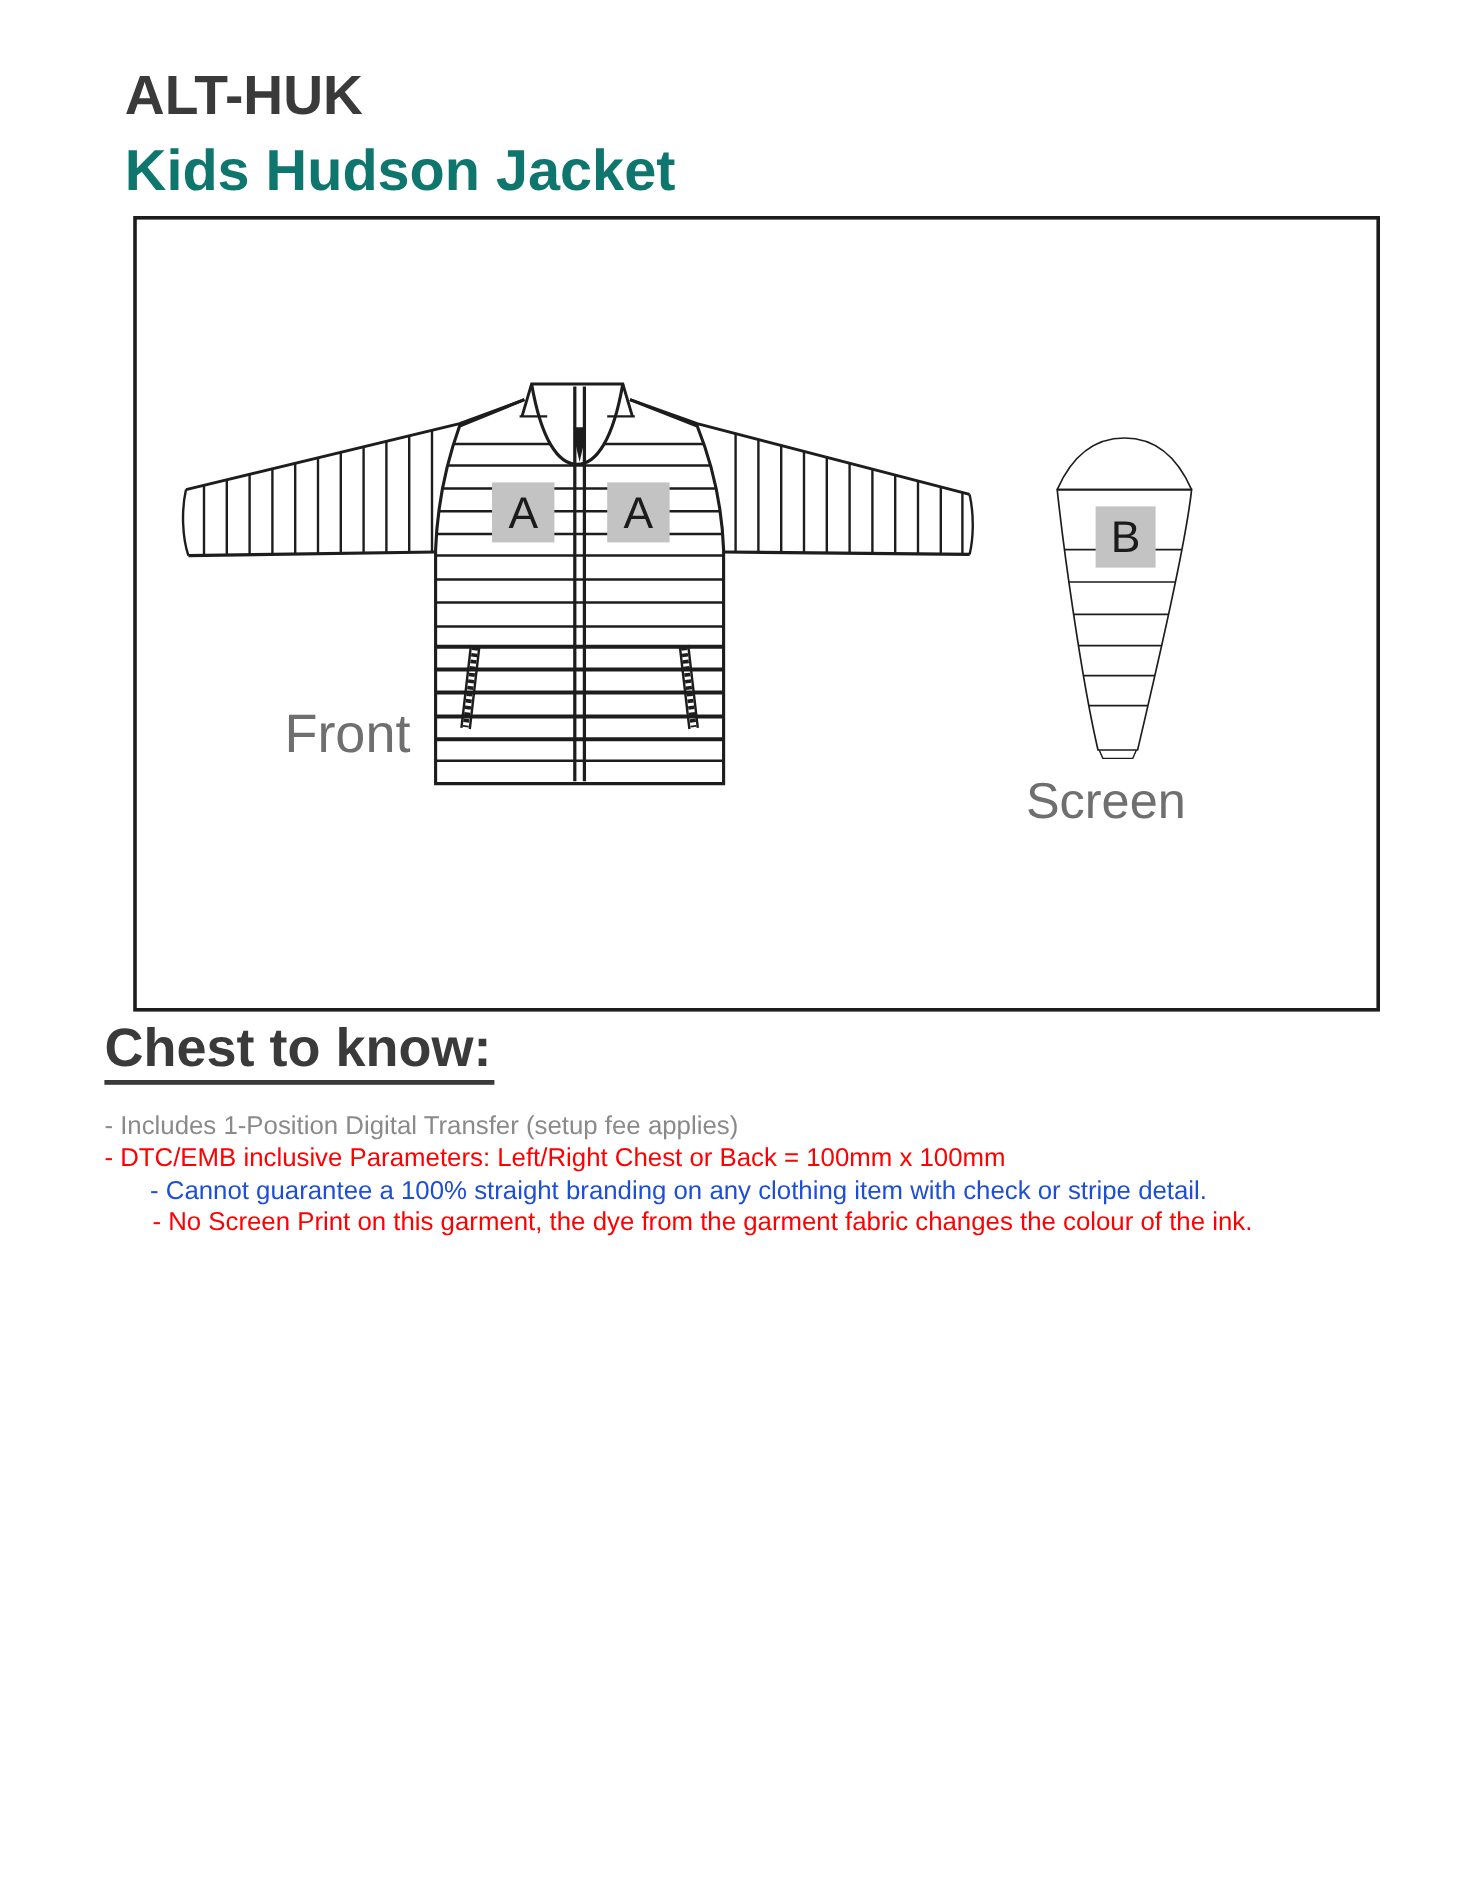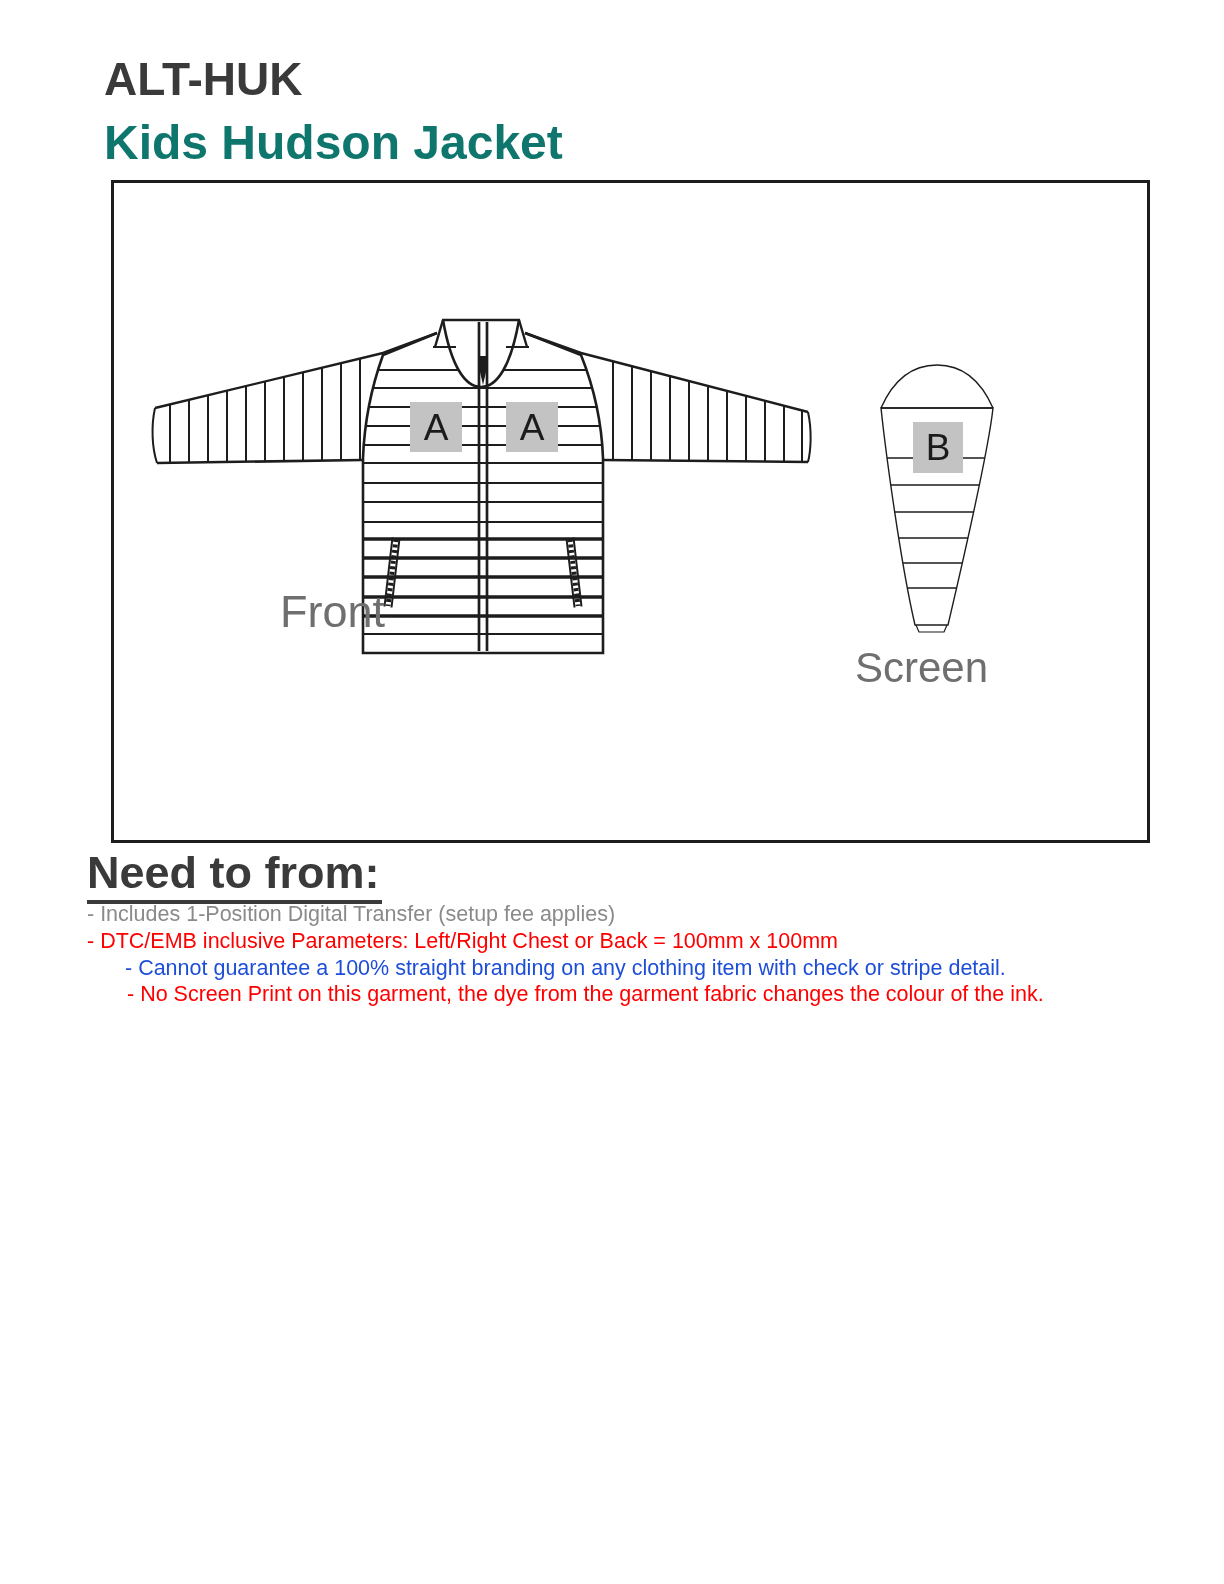--- a/index.html
+++ b/index.html
@@ -27,21 +27,21 @@
     position:absolute;background:#c3c3c3;color:#1b1b1b;
     display:flex;align-items:center;justify-content:center;
     font-size:37px;line-height:1;
   }
   .marker-a1{left:296px;top:219px;width:52px;height:50px;}
   .marker-a2{left:392px;top:219px;width:52px;height:50px;}
   .marker-b{left:799px;top:239px;width:50px;height:51px;}
   .view-label{
     position:absolute;color:#6f6f6f;line-height:1;font-weight:normal;
   }
-  .label-front{left:123px;top:406px;font-size:45px;margin-left:43px;}
+  .label-front{left:123px;top:406px;font-size:45px;}
   .label-sleeves{left:741px;top:464px;font-size:42px;}
   .ntk-heading{
     position:absolute;left:87px;top:850px;
     font-size:45px;font-weight:bold;line-height:1.04;color:#3a3a3a;
     display:inline-block;border-bottom:4px solid #3a3a3a;padding:0 2px 3px 0;
   }
   .ntk-list{
     position:absolute;left:87px;top:901px;width:1100px;
     font-size:21.5px;line-height:26.8px;font-weight:normal;
     white-space:nowrap;
@@ -142,20 +142,20 @@
     <span>A</span>
   </div>
   <div class="marker marker-b">
     <span>B</span>
   </div>
 
   <div class="view-label label-front">Front</div>
   <div class="view-label label-sleeves">Screen</div>
 </div>
 
-<div class="ntk-heading">Need to from:</div>
+<div class="ntk-heading">Chest to know:</div>
 
 <div class="ntk-list">
-  <div style="color: rgb(138, 138, 138);">- Includes 1-Position Digital Transfer (setup fee applies)</div>
+  <div style="color: rgb(138, 138, 138); margin-top: 24px;">- Includes 1-Position Digital Transfer (setup fee applies)</div>
   <div style="color: rgb(255, 0, 0);">- DTC/EMB inclusive Parameters: Left/Right Chest or Back = 100mm x 100mm</div>
   <div style="color: #1d4ed8; margin-left: 38px;">- Cannot guarantee a 100% straight branding on any clothing item with check or stripe detail.</div>
   <div style="color: rgb(255, 0, 0); margin-left: 40px;">- No Screen Print on this garment, the dye from the garment fabric changes the colour of the ink.</div>
 </div>
 
 </body></html>

